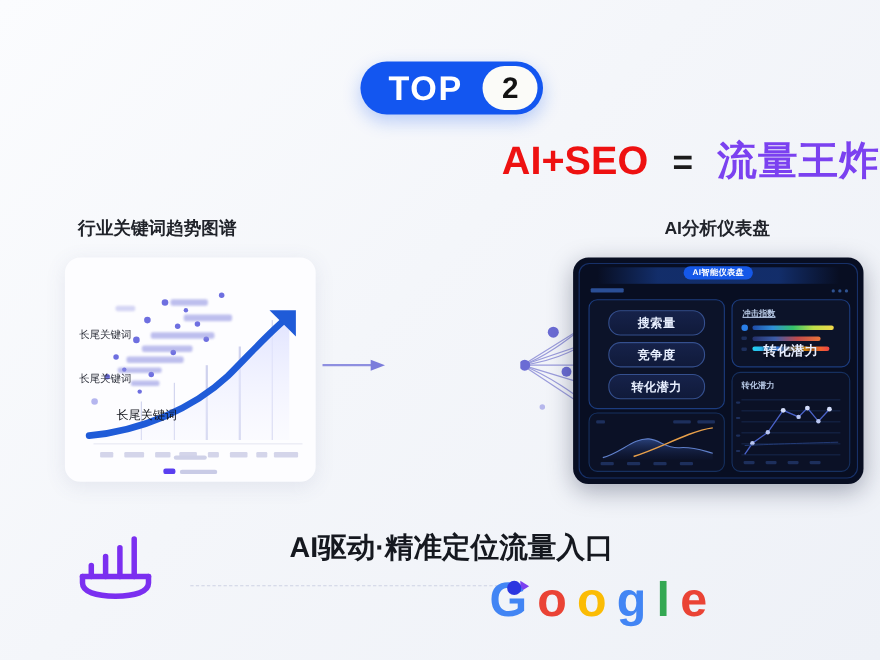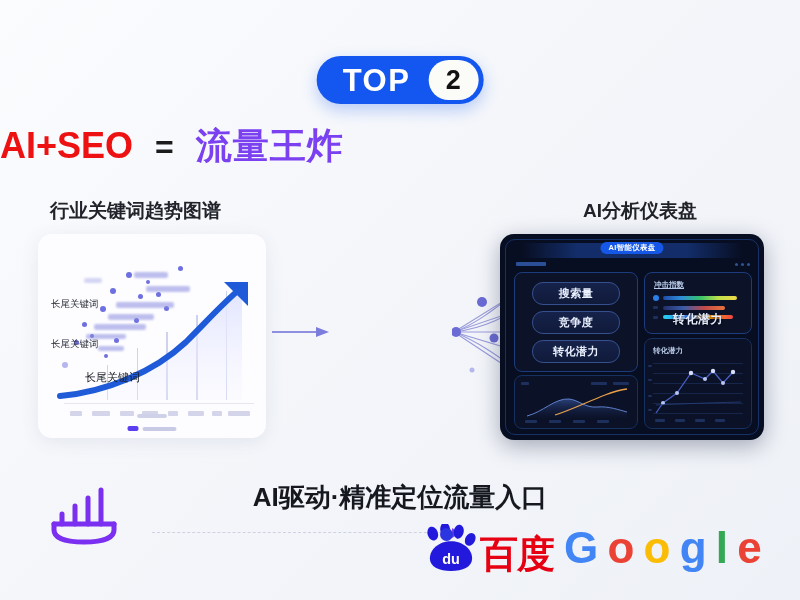--- a/index.html
+++ b/index.html
@@ -2,21 +2,21 @@
 <html><head>
 <meta charset="utf-8">
 <style>
   html,body{margin:0;padding:0;}
   body{
     width:800px;height:600px;overflow:hidden;
     font-family:"Liberation Sans","DejaVu Sans",sans-serif;
     background:linear-gradient(135deg,#fbfcfe 0%,#f4f6fa 45%,#eef1f7 100%);
     position:relative;
   }
-  .stage{position:absolute;inset:0;}
+  .stage{position:absolute;inset:0;margin-left:21px;}
 
   
   .top-badge{
     position:absolute;left:50%;top:56px;transform:translateX(-50%);
     height:48px;display:flex;align-items:center;
     background:#1356f0;border-radius:26px;
     padding:0 5px 0 26px;
     box-shadow:0 6px 16px rgba(19,86,240,.28);
   }
   .top-badge .tword{
@@ -24,29 +24,29 @@
     padding-right:18px;line-height:1;
   }
   .top-badge .tnum{
     width:50px;height:40px;border-radius:20px;background:#fbfbf8;
     display:flex;align-items:center;justify-content:center;
     color:#121212;font-weight:bold;font-size:27px;line-height:1;
   }
 
   
   .headline{
-    position:absolute;left:0;right:0;top:128px;text-align:left;
+    position:absolute;left:0;right:0;top:128px;text-align:right;
     font-size:36px;font-weight:bold;line-height:1;white-space:nowrap;
   }
   .headline .red{color:#ee1111;letter-spacing:0px;}
   .headline .eq{color:#1b1b1b;margin:0 12px;font-size:32px;}
   .headline .purple{color:#7b41f0;letter-spacing:1px;}
 
   
-  .cap{position:absolute;font-size:19px;font-weight:bold;color:#20232a;white-space:nowrap;}
+  .cap{position:absolute;font-size:16px;font-weight:bold;color:#20232a;white-space:nowrap;}
   .cap-left{left:50px;top:198px;}
   .cap-right{left:583px;top:198px;}
 
   
   .card-left{
     position:absolute;left:38px;top:234px;width:228px;height:204px;
     background:#fdfdff;border-radius:14px;
     box-shadow:0 4px 18px rgba(80,90,140,.10);
     overflow:hidden;
   }
@@ -376,33 +376,20 @@
       <path d="M8,40 L68,40"></path>
     </g>
   </svg>
 
   <div class="dashline">
     <span class="tip"></span>
   </div>
 
   <div class="logos">
 
-    <div class="baidu">
-      <svg viewBox="0 0 56 50" style="width:54px;height:48px;">
-        <g fill="#2319dc">
-          <ellipse cx="9" cy="10" rx="5.4" ry="7.4" transform="rotate(-18 9 10)"></ellipse>
-          <ellipse cx="22" cy="6" rx="5.2" ry="7.6" transform="rotate(-6 22 6)"></ellipse>
-          <ellipse cx="36" cy="8" rx="5.2" ry="7.4" transform="rotate(12 36 8)"></ellipse>
-          <ellipse cx="48" cy="16" rx="5.2" ry="7" transform="rotate(28 48 16)"></ellipse>
-          <path d="M28,18 C40,18 50,26 50,36 C50,45 40,49 28,49 C16,49 6,45 6,36 C6,26 16,18 28,18 Z"></path>
-        </g>
-        <text x="28" y="42" text-anchor="middle" fill="#ffffff" font-family="'Liberation Sans',sans-serif" font-size="15" font-weight="bold">du</text>
-      </svg>
-      <span class="bz">百度</span>
-    </div>
 
     <div class="google">
       <span class="b">G</span>
       <span class="r">o</span>
       <span class="y">o</span>
       <span class="b">g</span>
       <span class="g">l</span>
       <span class="r">e</span>
     </div>
   </div>

